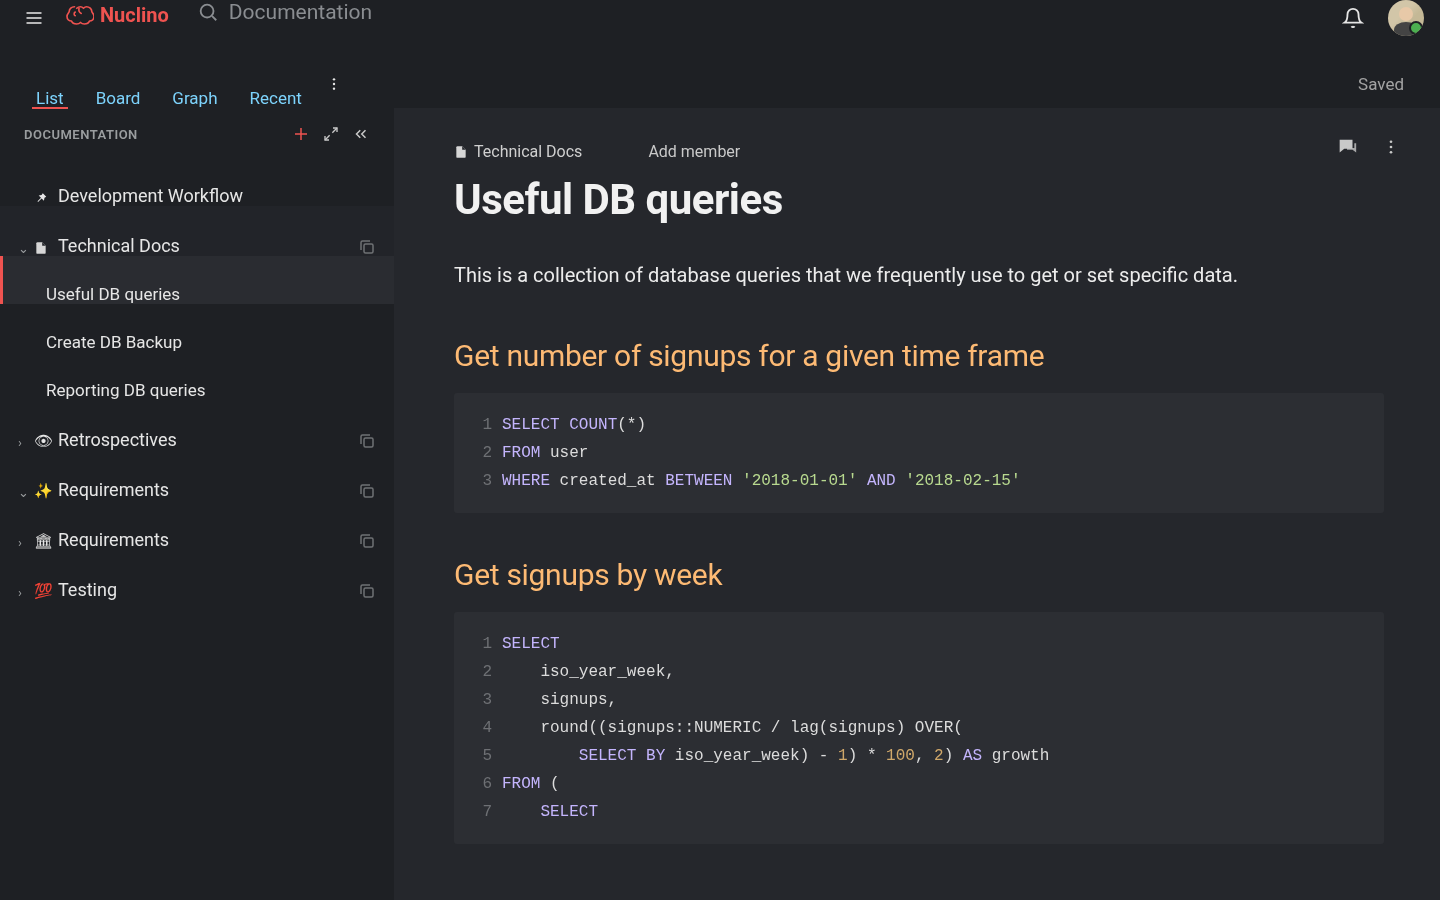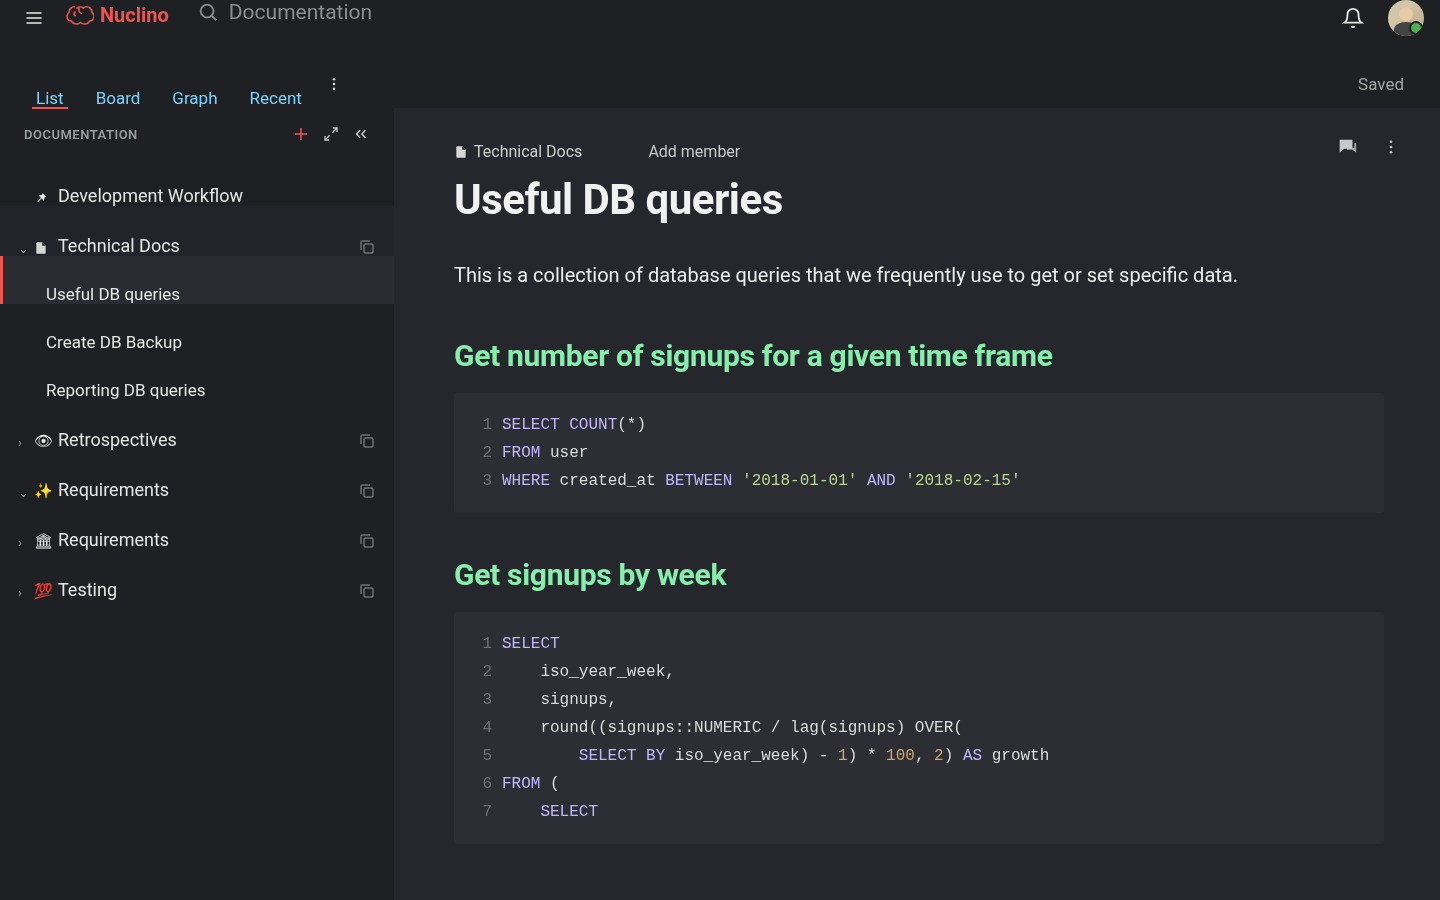--- a/index.html
+++ b/index.html
@@ -184,21 +184,21 @@
   h1.page-title {
     font-size:42px; font-weight:700; color:#f1f1f1;
     margin-bottom: 36px;
     letter-spacing:-0.5px;
   }
   p.intro {
     font-size:20px; color:#ececec; margin-bottom: 48px;
     line-height:1.5;
   }
   h2.section {
-    font-size:30px; font-weight:700; color:#86efac;
+    font-size:30px; font-weight:400; color:#fdba74;
     margin-bottom: 20px;
     letter-spacing:-0.3px;
   }
   .codeblock {
     background:#2c2e33;
     border-radius:3px;
     padding: 18px 20px 18px 18px;
     font-family: "SFMono-Regular", Consolas, "Liberation Mono", Menlo, monospace;
     font-size:16px;
     line-height:1.75;

